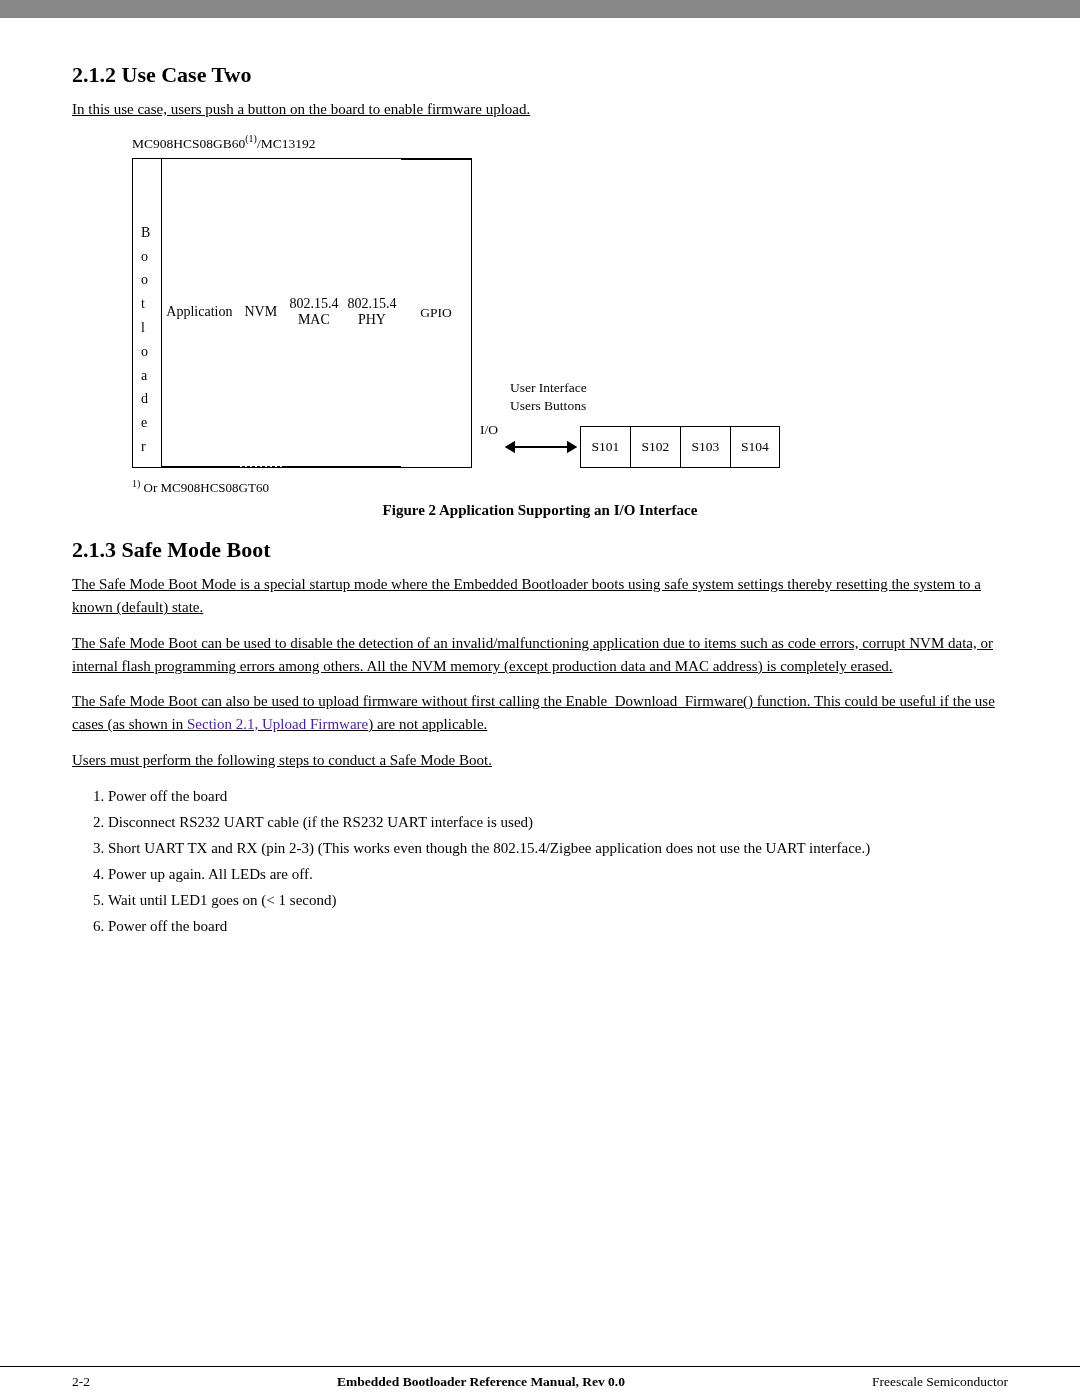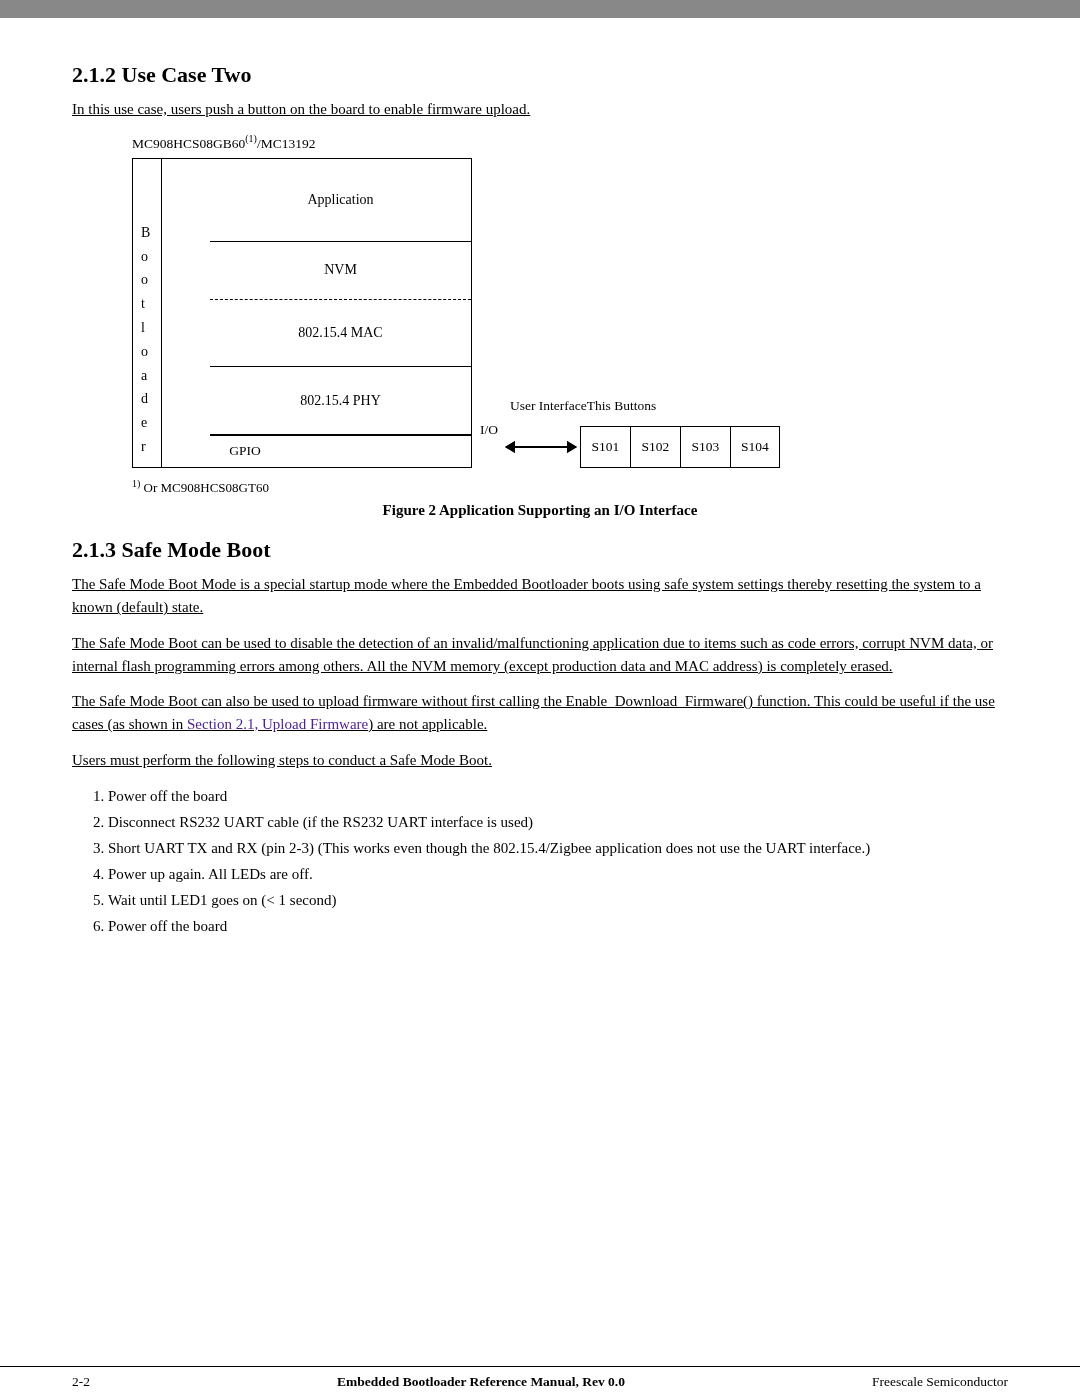--- a/index.html
+++ b/index.html
@@ -68,23 +68,21 @@
       justify-content: flex-end;
       padding: 8px 4px 8px 8px;
       font-size: 14px;
       line-height: 1.7;
       width: 28px;
       flex-shrink: 0;
     }
     .boot-layers {
       flex: 1;
       display: flex;
-      flex-direction: column;
       border-left: 1.5px solid #000;
-      padding-left: 48px;
     }
     .layer {
       display: flex;
       align-items: center;
       justify-content: center;
       border-bottom: 1.5px solid #000;
       font-size: 14px;
       text-align: center;
       padding: 10px 4px;
     }
@@ -240,21 +238,21 @@
     .footer-company {
       font-size: 13.5px;
     }
     .diagram-right-inner {
       display: flex;
       flex-direction: column;
       margin-left: 8px;
     }
     .upper-right-labels {
       display: flex;
-      flex-direction: row;
+      flex-direction: column;
       align-items: flex-start;
       margin-bottom: 10px;
       padding-left: 30px;
     }
     .io-and-arrow {
       display: flex;
       flex-direction: row;
       align-items: center;
       justify-content: flex-end;
     }
@@ -296,21 +294,21 @@
         <div class="layer-bottom">
           <div class="layer-gpio">GPIO</div>
         </div>
       </div>
     </div>
 
     <div class="diagram-right-inner">
 
       <div class="upper-right-labels">
         <span class="user-interface-text">User Interface</span>
-        <span class="push-buttons-text">This Buttons</span>
+        <span class="push-buttons-text">Users Buttons</span>
       </div>
 
       <div class="io-and-arrow">
         <span class="io-text">I/O</span>
         <div class="arrow-container">
           <div class="arrow-line arrow-left arrow-right" style="position:relative;">
 
             <div style="position:absolute;left:-1px;top:-5px;width:0;height:0;border-top:6px solid transparent;border-bottom:6px solid transparent;border-right:10px solid #000;"></div>
 
             <div style="position:absolute;right:-1px;top:-5px;width:0;height:0;border-top:6px solid transparent;border-bottom:6px solid transparent;border-left:10px solid #000;"></div>

